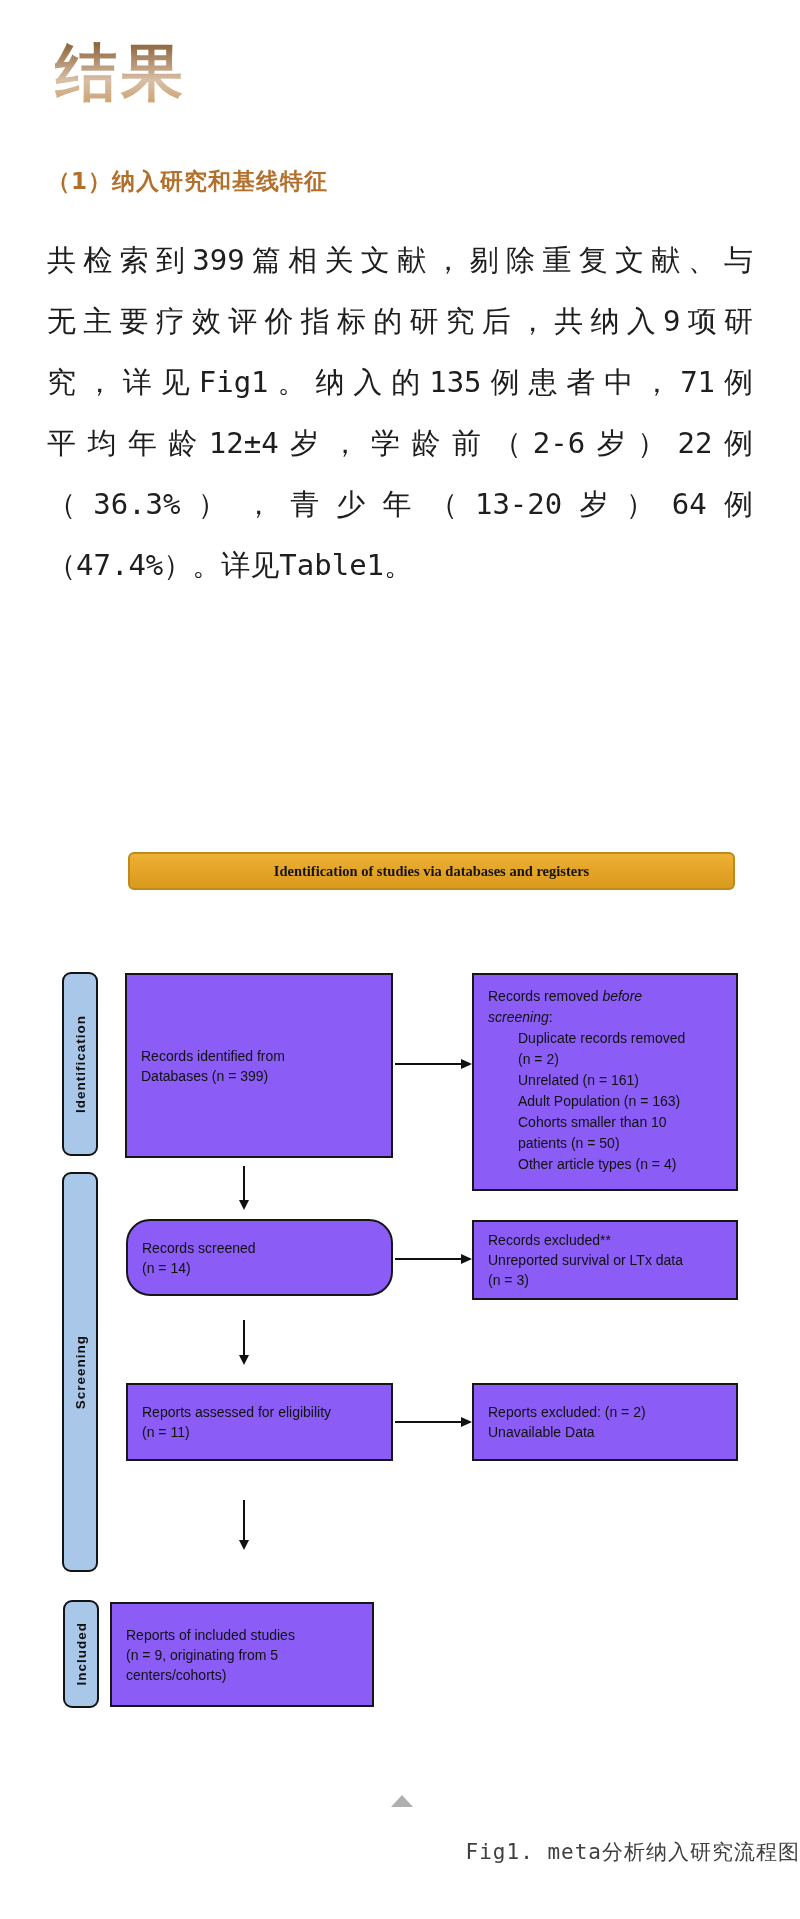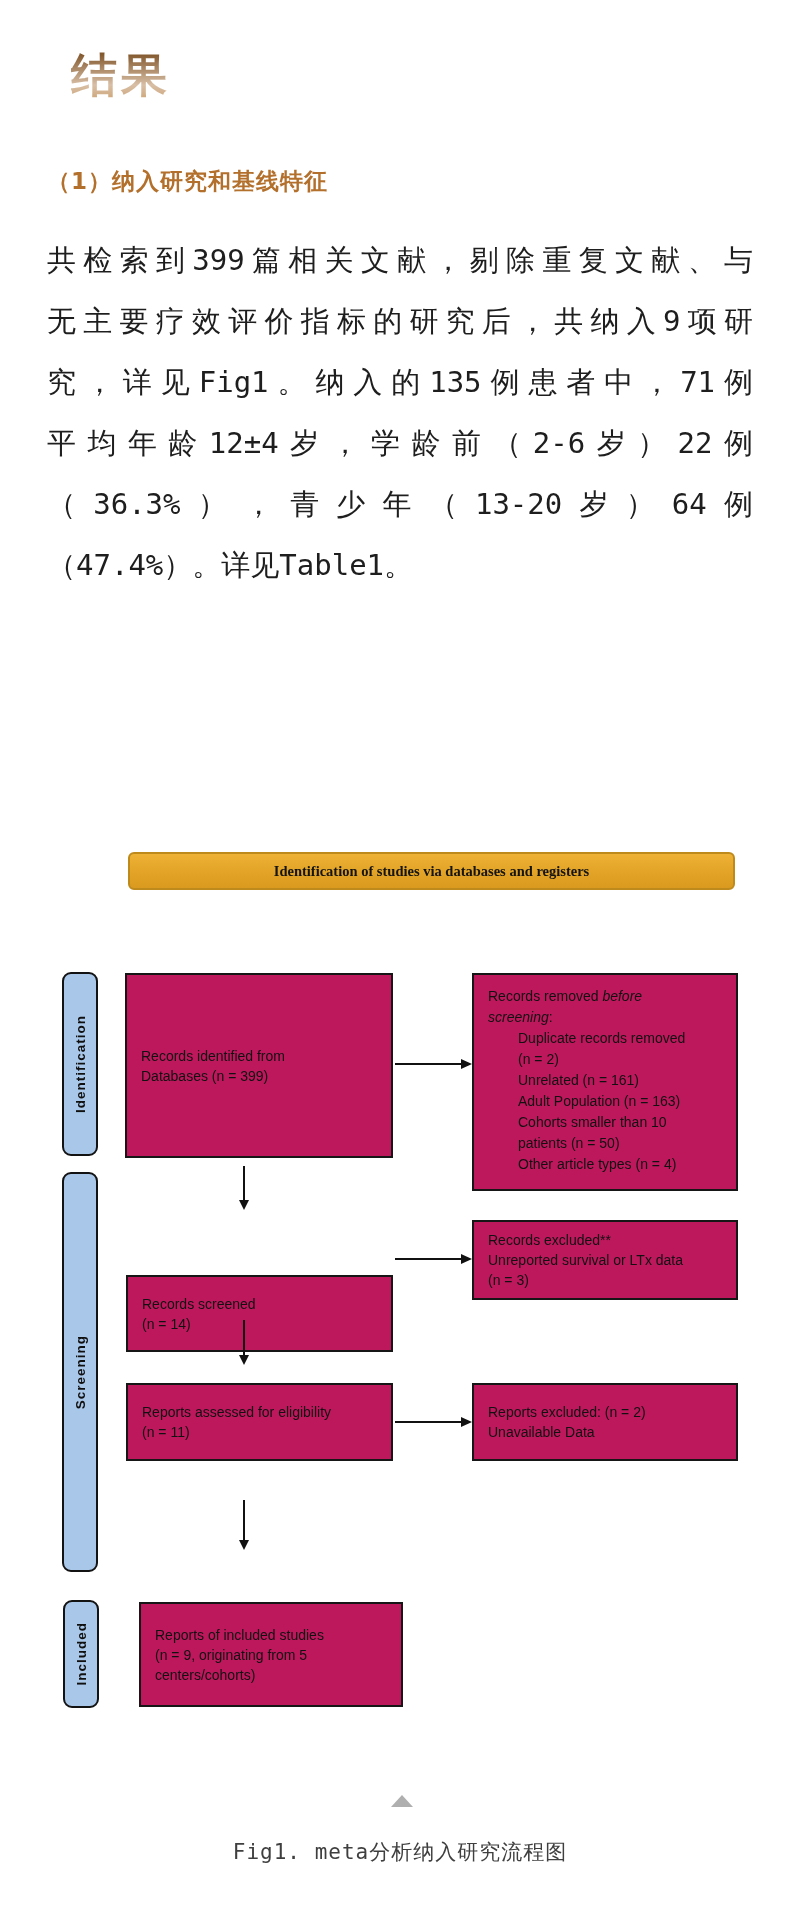--- a/index.html
+++ b/index.html
@@ -1,21 +1,21 @@
 <!DOCTYPE html>
 <html><head>
 <meta charset="utf-8">
 <style>
   html,body{margin:0;padding:0;background:#ffffff;}
   .page{position:relative;width:800px;height:1919px;background:#ffffff;overflow:hidden;
         font-family:"DejaVu Sans",sans-serif;}
 
   
-  .results-heading{position:absolute;left:55px;top:36px;margin:16px;
-    font-family:Liberation Mono, monospace;font-weight:bold;font-size:46px;line-height:1.2;
+  .results-heading{position:absolute;left:55px;top:36px;margin:0;
+    font-family:Liberation Sans, sans-serif;font-weight:bold;font-size:62px;line-height:1.2;
     letter-spacing:4px;color:#95653a;}
   @supports ((-webkit-background-clip:text) or (background-clip:text)){
     .results-heading{background:linear-gradient(180deg,#7d5226 0%,#b3815082 60%,#c99a62 100%);
       -webkit-background-clip:text;background-clip:text;color:transparent;}
   }
   .section-heading{position:absolute;left:47px;top:166px;margin:0;
     font-family:"DejaVu Sans",sans-serif;font-weight:bold;font-size:23px;
     color:#b3702c;letter-spacing:1px;}
   .body-text{position:absolute;left:47px;top:230px;width:706px;
     font-family:"DejaVu Sans Mono","DejaVu Sans",monospace;font-size:29px;color:#1e1e1e;}
@@ -32,34 +32,34 @@
   .stage-bar{position:absolute;left:62px;width:36px;background:#a9c7e9;
     border:2.5px solid #131313;border-radius:9px;box-sizing:border-box;
     display:flex;align-items:center;justify-content:center;}
   .stage-bar span{writing-mode:vertical-rl;transform:rotate(180deg);
     font-family:"Liberation Sans",sans-serif;font-weight:bold;font-size:13.5px;
     color:#101010;letter-spacing:1px;white-space:nowrap;}
   .stage-identification{top:972px;height:184px;}
   .stage-screening{top:1172px;height:400px;}
   .stage-included{top:1600px;height:108px;left:63px;}
 
-  .fbox{position:absolute;background:#be185d;border:2px solid #161616;box-sizing:border-box;
+  .fbox{position:absolute;background:#8b5cf6;border:2px solid #161616;box-sizing:border-box;
     font-family:"Liberation Sans",sans-serif;font-size:14px;color:#111111;
     display:flex;flex-direction:column;justify-content:center;
     padding:8px 6px 8px 14px;}
   .fbox > div{line-height:20px;}
   .box-identified{left:125px;top:973px;width:268px;height:185px;}
   .box-removed{left:472px;top:973px;width:266px;height:218px;justify-content:flex-start;
     padding-top:11px;}
   .box-removed > div{line-height:21px;}
-  .box-screened{left:126px;top:1275px;width:267px;height:77px;}
+  .box-screened{left:126px;top:1219px;width:267px;height:77px;border-radius:24px;}
   .box-excluded-screening{left:472px;top:1220px;width:266px;height:80px;}
   .box-assessed{left:126px;top:1383px;width:267px;height:78px;}
   .box-excluded-eligibility{left:472px;top:1383px;width:266px;height:78px;}
-  .box-included{left:139px;top:1602px;width:264px;height:105px;}
+  .box-included{left:110px;top:1602px;width:264px;height:105px;}
   .fbox .ind{padding-left:30px;}
   .fbox em{font-style:italic;}
 
   .h-arrow{position:absolute;height:0;border-top:2px solid #111;}
   .h-arrow::after{content:"";position:absolute;right:-11px;top:-6px;width:0;height:0;
     border-left:11px solid #111;border-top:5px solid transparent;border-bottom:5px solid transparent;}
   .h-arrow-1{left:395px;top:1063px;width:66px;}
   .h-arrow-2{left:395px;top:1258px;width:66px;}
   .h-arrow-3{left:395px;top:1421px;width:66px;}
 
@@ -67,21 +67,21 @@
   .v-arrow::after{content:"";position:absolute;left:-6px;bottom:-10px;width:0;height:0;
     border-top:10px solid #111;border-left:5px solid transparent;border-right:5px solid transparent;}
   .v-arrow-1{left:243px;top:1166px;height:34px;}
   .v-arrow-2{left:243px;top:1320px;height:35px;}
   .v-arrow-3{left:243px;top:1500px;height:40px;}
 
   
   .collapse-triangle{position:absolute;left:391px;top:1795px;width:0;height:0;cursor:pointer;
     border-left:11px solid transparent;border-right:11px solid transparent;
     border-bottom:12px solid #afafaf;}
-  .figure-caption{position:absolute;left:0;top:1838px;width:800px;text-align:center;
+  .figure-caption{position:absolute;left:0;top:1838px;width:800px;text-align:right;
     font-family:"DejaVu Sans Mono","DejaVu Sans",monospace;font-size:21px;font-weight:500;
     color:#3f3f3f;letter-spacing:1px;}
 </style>
 </head>
 <body>
 
 <div class="page">
 
   <h1 class="results-heading">结果</h1>
 

